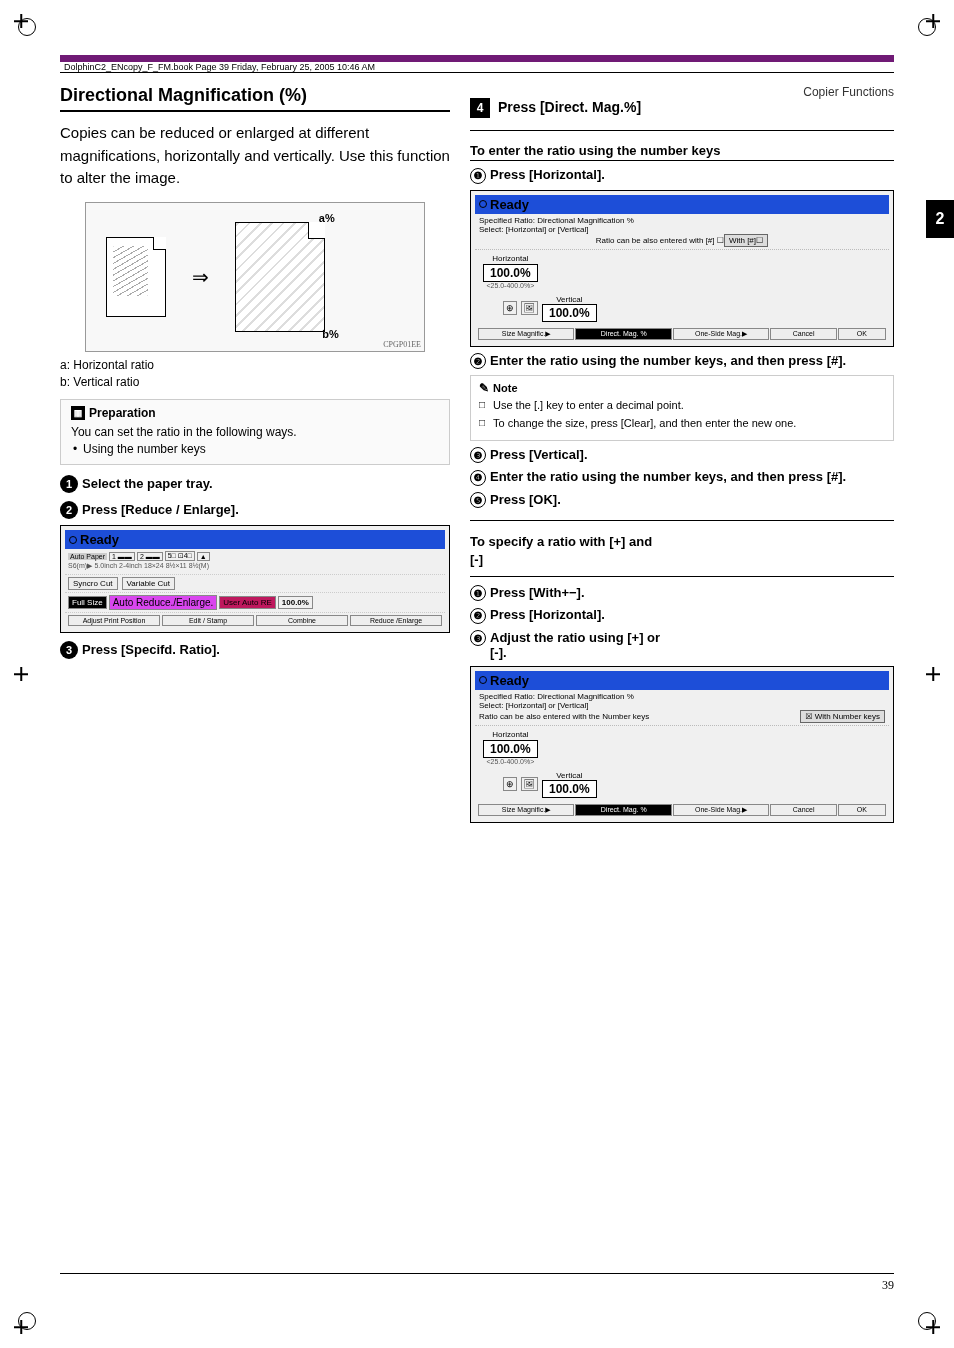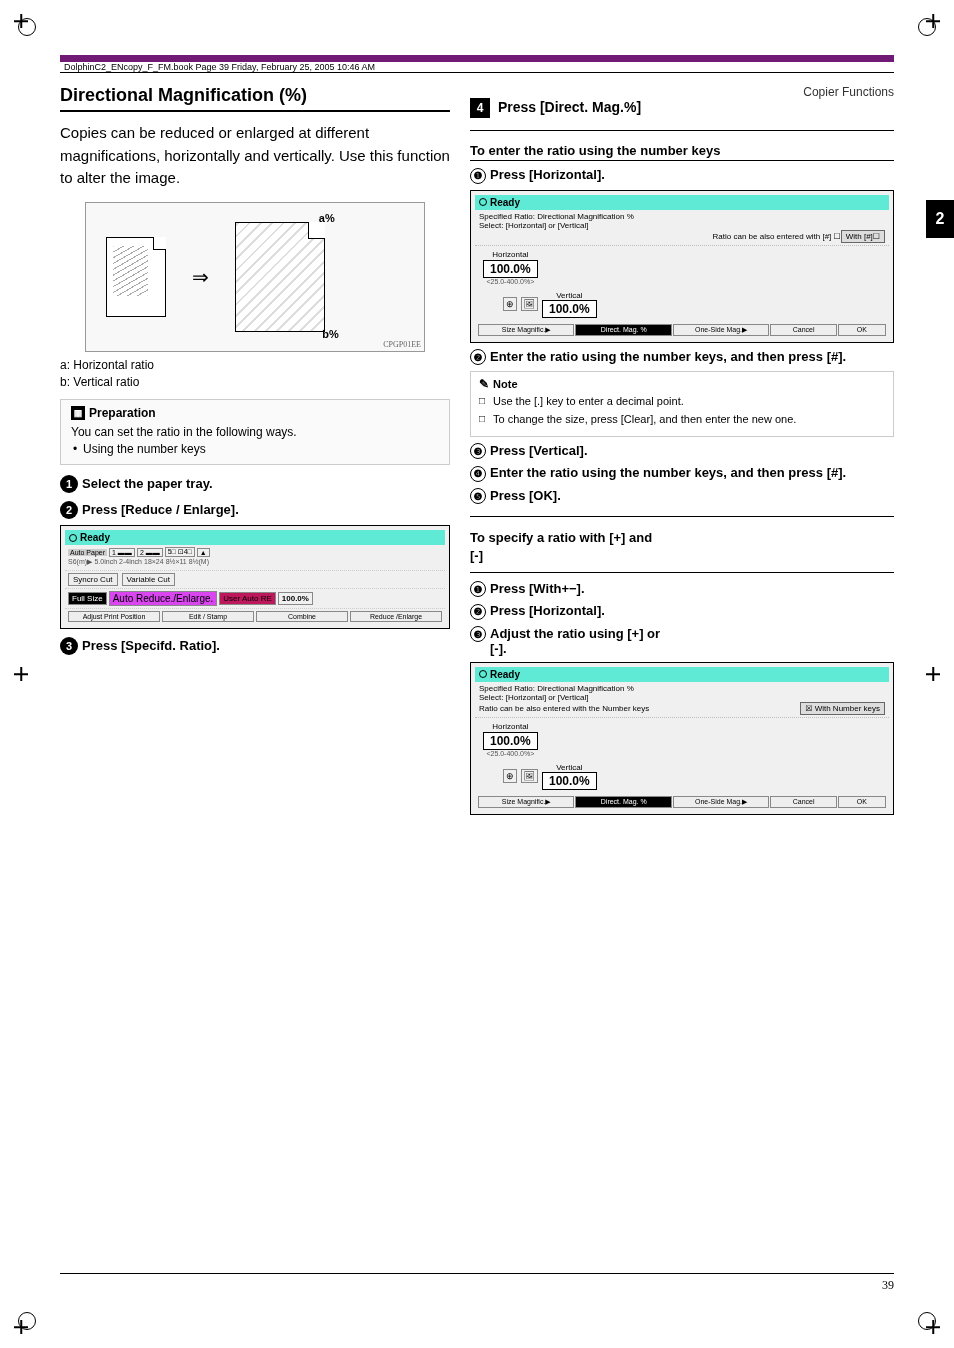--- a/index.html
+++ b/index.html
@@ -438,22 +438,22 @@
       font-size: 12px;
       font-family: Arial, Helvetica, sans-serif;
       color: #333;
     }
 
     .ready-row {
       display: flex;
       align-items: center;
       gap: 3px;
       padding: 2px 4px;
-      background: #5eead4;
-      font-size: 10px;
+      background: #1d4ed8;
+      font-size: 13px;
       font-weight: bold;
     }
 
     .ready-dot {
       width: 8px;
       height: 8px;
       border: 1.5px solid #000;
       border-radius: 50%;
       display: inline-block;
     }
@@ -605,21 +605,21 @@
     </div>
 
     <div class="screen-box">
       <div class="ready-row">
         <span class="ready-dot"></span>
         <span>Ready</span>
       </div>
       <div style="font-size:8px; padding:2px 4px; border-bottom:1px dotted #bbb;">
         <div>Specified Ratio: Directional Magnification %</div>
         <div>Select: [Horizontal] or [Vertical]</div>
-        <div style="display:flex; justify-content:flex-end; align-items:center;">
+        <div style="display:flex; justify-content:center; align-items:center;">
           <span>Ratio can be also entered with [#] ☐</span>
           <span class="with-btn">With [#]☐</span>
         </div>
       </div>
       <div style="padding:4px 8px;">
         <div style="display:flex; align-items:center; gap:6px; margin-bottom:6px;">
           <div style="text-align:center;">
             <div style="font-size:8px; margin-bottom:1px;">Horizontal</div>
             <div style="font-size:12px; font-weight:bold; border:1.5px solid #000; padding:1px 6px; background:#fff;">100.0%</div>
             <div style="font-size:7px; color:#555;">&lt;25.0-400.0%&gt;</div>

